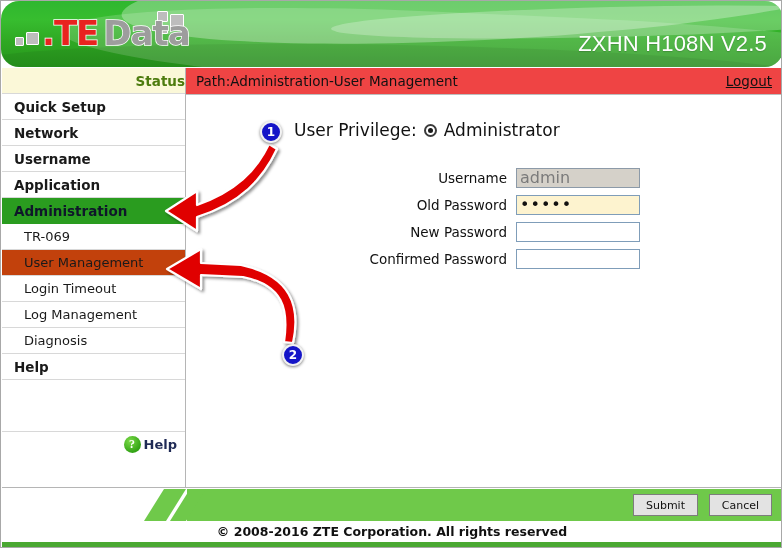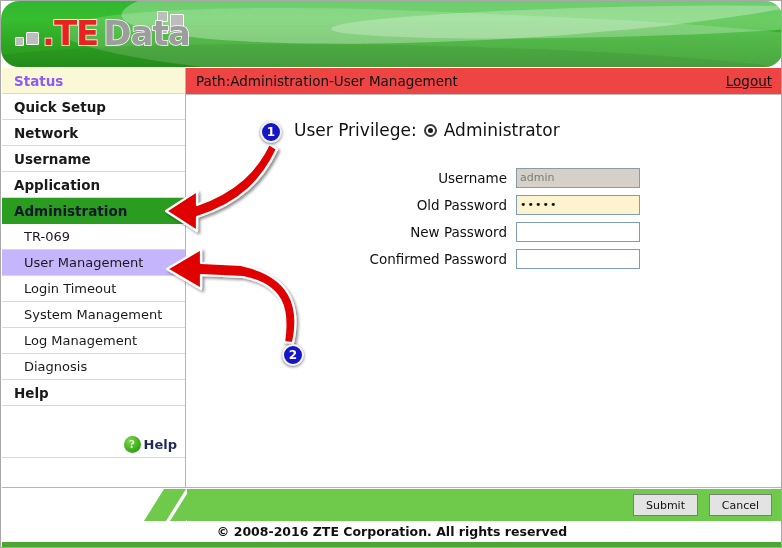--- a/index.html
+++ b/index.html
@@ -86,27 +86,27 @@
   .nav-item {
     height: 26px; line-height: 26px;
     padding-left: 12px;
     font-size: 13.5px;
     border-bottom: 1px solid #d8d8d8;
     color: #1a1a1a;
     white-space: nowrap;
     overflow: hidden;
   }
   .nav-item.top { font-weight: bold; }
-  .nav-item.status { background: #fbf8d8; color: #8b5cf6; font-weight: bold; }
+  .nav-item.status { background: #fbf8d8; color: #4d7c0f; font-weight: bold; text-align: right; }
   .nav-item.active-parent {
     background: #2a9c1f; color: #0f172a; font-weight: bold;
     border-bottom: 1px solid #2a9c1f;
   }
   .nav-item.sub { padding-left: 22px; font-weight: normal; font-size: 13px; }
-  .nav-item.sub.selected { background: #c4b5fd; }
+  .nav-item.sub.selected { background: #c2410c; }
   .nav-item.help-row { font-weight: bold; }
   .nav-blank { height: 52px; border-bottom: 1px solid #d8d8d8; }
   .help-link {
     position: absolute; right: 8px; top: 368px;
     display: flex; align-items: center; gap: 3px;
   }
   .help-dot {
     width: 17px; height: 17px; border-radius: 50%;
     background: radial-gradient(circle at 35% 30%, #7ada47, #33a316 70%);
     color: #ffffff; font-size: 12px; font-weight: bold;
@@ -157,21 +157,21 @@
     height: 25px; margin-bottom: 2px;
   }
   .flabel {
     width: 330px; text-align: right; padding-right: 9px;
     font-size: 13.5px; color: #111;
   }
   .finput {
     width: 124px; height: 20px;
     border: 1px solid #7f9db9;
     background: #ffffff;
-    font-size: 11px; padding: 0 3px;
+    font-size: 16px; padding: 0 3px;
     font-family: "DejaVu Sans", "Liberation Sans", sans-serif;
     color: #111; outline: none;
   }
   .finput.disabled { background: #d5d1c9; color: #7b7b7b; border: 1px solid #8c9aa8; }
   .finput.filled { background: #fdf3cf; letter-spacing: 1px; }
 
   
   .footer-bar {
     position: absolute; left: 1px; top: 488px;
     width: 780px; height: 32px;
@@ -244,33 +244,33 @@
       <div class="logo-sq" style="left:0px;  top:26px; width:9px;  height:9px;"></div>
       <div class="logo-sq" style="left:11px; top:21px; width:13px; height:13px;"></div>
       <div class="logo-sq" style="left:142px;top:0px;  width:11px; height:11px;"></div>
       <div class="logo-sq" style="left:155px;top:3px;  width:14px; height:14px;"></div>
       <div class="logo-sq" style="left:144px;top:14px; width:9px;  height:9px;"></div>
       <div class="logo-text">
         <span class="logo-te">.TE</span><span class="logo-data">Data</span>
       </div>
     </div>
 
+    <div class="model-title">ZXHN H108N V2.5</div>
   </div>
 
   <div class="sidebar">
     <div class="nav-item status">Status</div>
     <div class="nav-item top">Quick Setup</div>
     <div class="nav-item top">Network</div>
     <div class="nav-item top">Username</div>
     <div class="nav-item top">Application</div>
     <div class="nav-item active-parent">Administration</div>
     <div class="nav-item sub">TR-069</div>
     <div class="nav-item sub selected">User Management</div>
     <div class="nav-item sub">Login Timeout</div>
-    <div class="nav-item sub">System Management</div>
     <div class="nav-item sub">Log Management</div>
     <div class="nav-item sub">Diagnosis</div>
     <div class="nav-item help-row">Help</div>
     <div class="nav-blank"></div>
 
     <div class="help-link">
       <span class="help-dot">?</span>
       <span class="help-word">Help</span>
     </div>
   </div>

